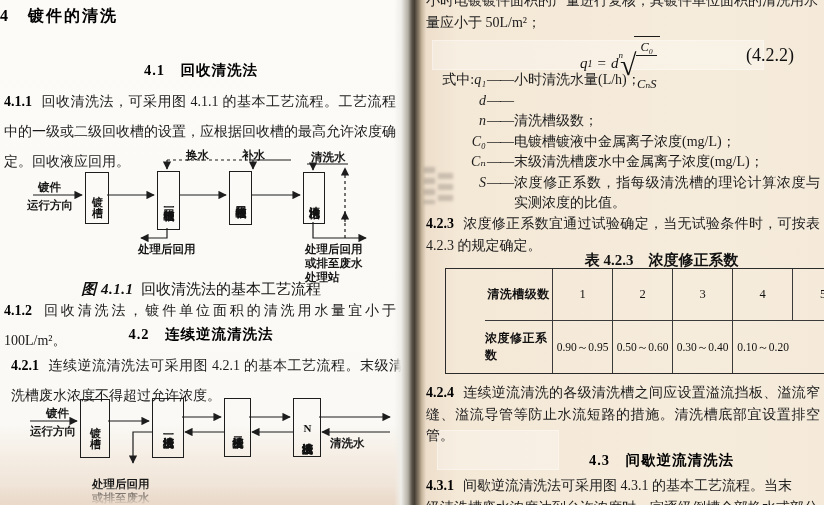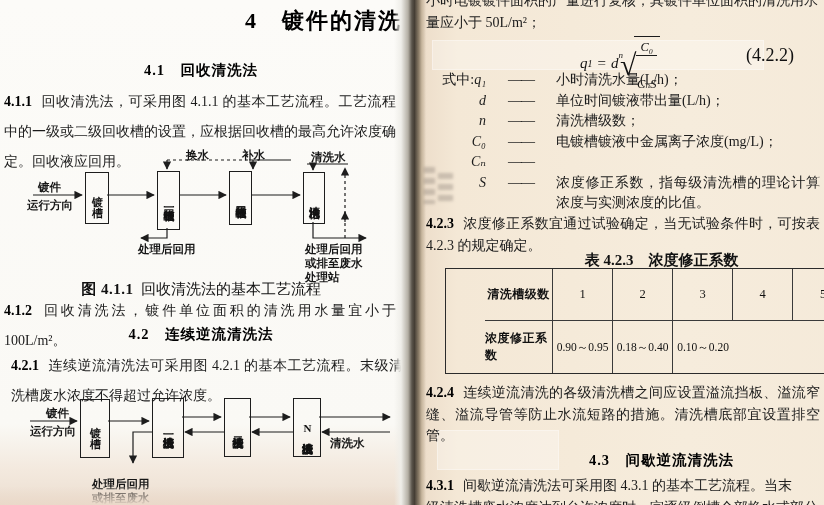--- a/index.html
+++ b/index.html
@@ -20,26 +20,26 @@
     background:linear-gradient(90deg,#dcccb8 0%,#eedfcc 3%,#f4e8d6 9%,#f6ecdc 55%,#f4e9d8 100%);
   }
   .gutter{
     position:absolute;top:0;left:394px;width:32px;height:505px;z-index:6;pointer-events:none;
     background:linear-gradient(90deg,rgba(250,250,248,0) 0%,#efeee9 22%,#b4afa4 44%,#5a544b 56%,#453e35 64%,#897b67 77%,#c7b69e 87%,rgba(246,236,220,0) 100%);
   }
   .patch{position:absolute;background:rgba(255,255,255,.30);border:1px solid rgba(255,255,255,.35);}
   .ghost{position:absolute;width:15px;background:repeating-linear-gradient(180deg,rgba(0,0,0,0) 0 5px,rgba(110,100,92,.30) 5px 11px);filter:blur(1.6px);}
   .bstrip{position:absolute;left:0;right:0;bottom:0;height:18px;background:linear-gradient(180deg,rgba(238,224,212,.2),#ead9c9);}
 
-  .chapter-title{position:absolute;left:0;width:100%;text-align:right;font-size:22px;font-weight:700;letter-spacing:2px;color:#000;}
+  .chapter-title{position:absolute;left:0;width:100%;text-align:left;font-size:16px;font-weight:700;letter-spacing:2px;color:#000;}
   .h2{position:absolute;left:0;width:100%;text-align:center;font-size:14.5px;font-weight:700;color:#000;letter-spacing:1px;}
   .para{position:absolute;text-align:justify;font-size:14px;line-height:30px;}
   .pnum{font-weight:700;color:#000;margin-right:9px;}
   .caption{position:absolute;left:0;width:100%;text-align:center;font-size:15px;color:#111;}
-  .caption b{letter-spacing:.5px;}
+  .caption b{letter-spacing:.5px;font-style:italic;}
 
   
   .diagram{position:absolute;left:0;}
   .diagram svg{position:absolute;left:0;top:0;}
   .vbox{
     position:absolute;border:1.5px solid #1d1d1d;
     display:flex;align-items:center;justify-content:center;
     background:transparent;
   }
   .vbox span{
@@ -55,21 +55,21 @@
   .formula-row{position:absolute;display:flex;align-items:center;font-style:italic;font-size:15px;color:#111;}
   .fsub{font-size:10px;}
   .rad-index{font-size:9px;transform:translateY(-9px);margin-right:-3px;font-style:italic;}
   .rad-sign{font-size:30px;font-style:normal;font-weight:400;line-height:1;transform:translateY(1px);}
   .rad-content{border-top:1.5px solid #1b1b1b;padding:1px 3px 0 2px;margin-left:-2px;}
   .frac{display:inline-flex;flex-direction:column;align-items:center;font-size:12.5px;line-height:1.15;}
   .frac .fnum{border-bottom:1px solid #1b1b1b;padding:0 4px 1px;}
   .frac .fden{padding-top:1px;margin-top:20px;}
   .eqno{position:absolute;font-size:18px;color:#111;}
   .terms{position:absolute;left:14px;width:394px;font-size:14px;line-height:20.5px;}
-  .trow{display:flex;align-items:flex-start;gap:21px;}
+  .trow{display:flex;align-items:flex-start;}
   .tsym{width:60px;text-align:right;font-style:italic;flex:none;}
   .tprefix{font-style:normal;}
   .tdash{flex:none;letter-spacing:-1px;padding:0 1px;}
   .tdesc{flex:1;text-align:justify;}
 
   .ptable{
     position:absolute;border:1.3px solid #2b2b2b;
     display:grid;grid-template-columns:68px repeat(5,1fr);grid-auto-rows:52px;
     background:transparent;font-size:12.5px;
   }
@@ -228,35 +228,35 @@
 
   <div class="terms" style="top:70px;">
     <div class="trow">
       <span class="tsym"><span class="tprefix">式中:</span><span>q₁</span></span>
       <span class="tdash">——</span>
       <span class="tdesc">小时清洗水量(L/h)；</span>
     </div>
     <div class="trow">
       <span class="tsym">d</span>
       <span class="tdash">——</span>
-      <span class="tdesc">单位时间镀液带出量(L/h)；</span>
     </div>
     <div class="trow">
       <span class="tsym">n</span>
       <span class="tdash">——</span>
       <span class="tdesc">清洗槽级数；</span>
     </div>
     <div class="trow">
       <span class="tsym">C₀</span>
       <span class="tdash">——</span>
       <span class="tdesc">电镀槽镀液中金属离子浓度(mg/L)；</span>
     </div>
     <div class="trow">
       <span class="tsym">Cₙ</span>
       <span class="tdash">——</span>
+      <span class="tdesc">末级清洗槽废水中金属离子浓度(mg/L)；</span>
     </div>
     <div class="trow">
       <span class="tsym">S</span>
       <span class="tdash">——</span>
       <span class="tdesc">浓度修正系数，指每级清洗槽的理论计算浓度与实测浓度的比值。</span>
     </div>
   </div>
 
   <div class="rpara" style="top:213px;">
     <b class="pnum">4.2.3</b><span>浓度修正系数宜通过试验确定，当无试验条件时，可按表 4.2.3 的规定确定。</span>
@@ -266,21 +266,22 @@
 
   <div class="ptable" style="left:33px;top:268px;width:368px;padding-left:39px;">
     <div class="cell hdr">清洗槽级数</div>
     <div class="cell">1</div>
     <div class="cell">2</div>
     <div class="cell">3</div>
     <div class="cell">4</div>
     <div class="cell lastcol">5</div>
     <div class="cell hdr lastrow">浓度修正系数</div>
     <div class="cell val lastrow">0.90～0.95</div>
-    <div class="cell val lastrow">0.18～0.40</div>
+    <div class="cell val lastrow">0.50～0.60</div>
+    <div class="cell val lastrow">0.30～0.40</div>
     <div class="cell val lastcol lastrow">0.10～0.20</div>
   </div>
 
   <div class="rpara" style="top:382px;">
     <b class="pnum">4.2.4</b><span>连续逆流清洗的各级清洗槽之间应设置溢流挡板、溢流窄缝、溢流导管等防止水流短路的措施。清洗槽底部宜设置排空管。</span>
   </div>
 
   <div class="h2" style="top:451px;">4.3　间歇逆流清洗法</div>
 
   <div class="rpara" style="top:475px;">

